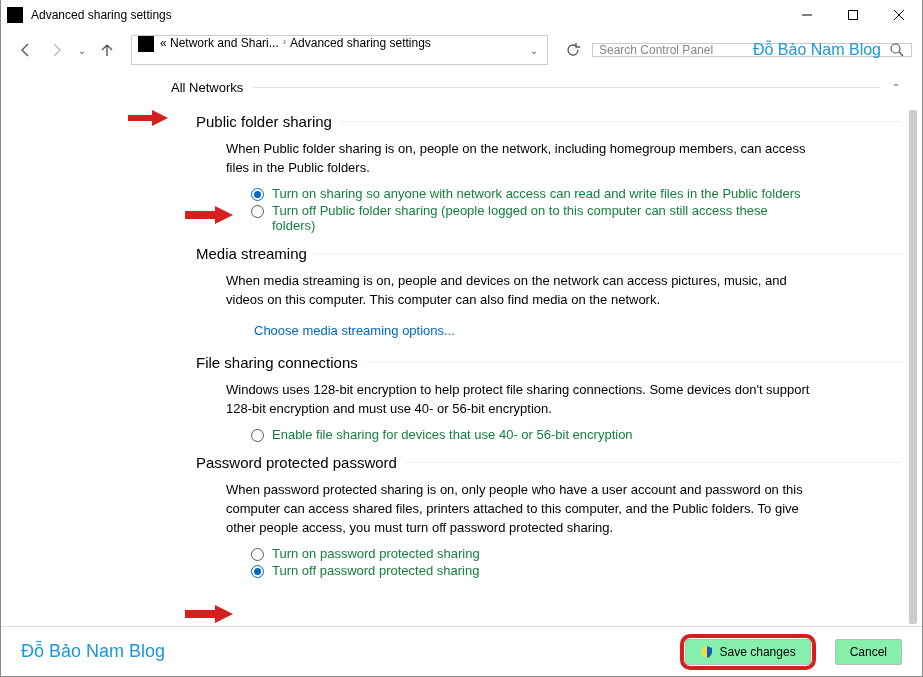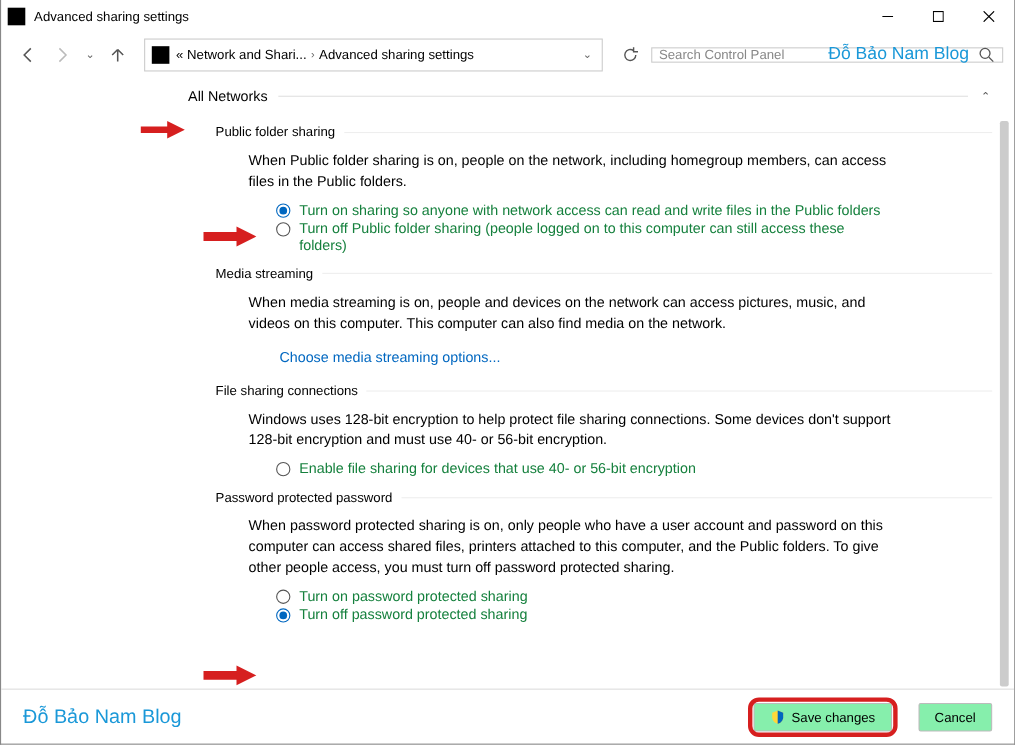--- a/index.html
+++ b/index.html
@@ -10,41 +10,41 @@
     .titlebar .appicon { width: 16px; height: 16px; background: #000; margin-right: 8px; }
     .titlebar .title { font-size: 12px; color: #000; flex: 1; }
     .titlebar .winbtn { width: 46px; height: 30px; display: flex; align-items: center; justify-content: center; cursor: default; }
     .titlebar .winbtn svg { width: 10px; height: 10px; }
 
     
     .toolbar { height: 40px; display: flex; align-items: center; padding: 0 10px; gap: 4px; }
     .navbtn { width: 28px; height: 28px; display: flex; align-items: center; justify-content: center; color: #555; }
     .navbtn.disabled { color: #bbb; }
     .caret { font-size: 10px; color: #666; display:flex; align-items:center; justify-content:center; width:14px; height:28px;}
-    .breadcrumb { flex: 1; height: 30px; border: 1px solid #ccc; display: flex; align-items: center; padding: 0 6px; font-size: 12px; color: #000; margin: 0 6px; }
+    .breadcrumb { flex: 1; height: 30px; border: 1px solid #ccc; display: flex; align-items: flex-start; padding: 0 6px; font-size: 12px; color: #000; margin: 0 6px; }
     .breadcrumb .bcicon { width: 16px; height: 16px; background: #000; margin-right: 6px; }
     .breadcrumb .bci { display:flex; align-items:center; gap:4px; }
     .breadcrumb .bcarrow { color:#666; margin: 0 4px; font-size:10px; }
     .breadcrumb .spacer { flex:1; }
     .refreshbtn { width:30px; height:30px; display:flex; align-items:center; justify-content:center; color:#555; }
     .searchbox { width: 320px; height: 14px; border: 1px solid #ccc; display:flex; align-items:center; padding: 0 6px; font-size:12px; color:#888; }
     .searchbox .placeholder { flex:1; color:#888; }
     .watermark1 { color:#1a98d8; font-size:16px; }
     .searchbox .sicon { width:16px; height:16px; color:#555; }
 
     
     .content { position:absolute; top:70px; left:0; right:0; bottom:50px; overflow:hidden; padding: 0 20px 0 10px; }
     .inner { padding: 0 0 0 130px; }
 
     .section-header { display:flex; align-items:center; padding: 10px 0 6px 0; margin-left: 30px; justify-content: space-between; }
     .section-header .sh-title { font-size:13px; color:#000; }
     .section-header .sh-line { flex:1; height:1px; background:#e0e0e0; margin: 0 10px; }
     .section-header .sh-chev { width:12px; height:12px; color:#555; display:flex; align-items:center; justify-content:center; font-size:10px; }
 
-    .sub-h { font-size:12px; color:#000; margin: 12px 0 6px 55px; padding-bottom:4px; display:flex; align-items:center; gap:8px;}
+    .sub-h { font-size:15px; color:#000; margin: 12px 0 6px 55px; padding-bottom:4px; display:flex; align-items:center; gap:8px;}
     .sub-h::after { content:""; flex:1; height:1px; background:#eee; }
     .desc { font-size:13px; color:#000; margin: 6px 0 8px 85px; line-height:1.45; max-width: 590px;}
     .radio-row { display:flex; align-items:flex-start; font-size:13px; color:#15803d; margin: 2px 0 2px 110px; max-width: 560px;}
     .radio { width:13px; height:13px; border:1px solid #555; border-radius:50%; margin:2px 8px 0 0; flex-shrink:0; position:relative; }
     .radio.checked { border-color:#0067c0; }
     .radio.checked::after { content:""; position:absolute; inset:2px; background:#0067c0; border-radius:50%; }
     .link { color:#0067c0; font-size:13px; margin: 6px 0 4px 113px; display:inline-block; }
 
     
     .arrow { position:absolute; width:44px; height:20px; }

